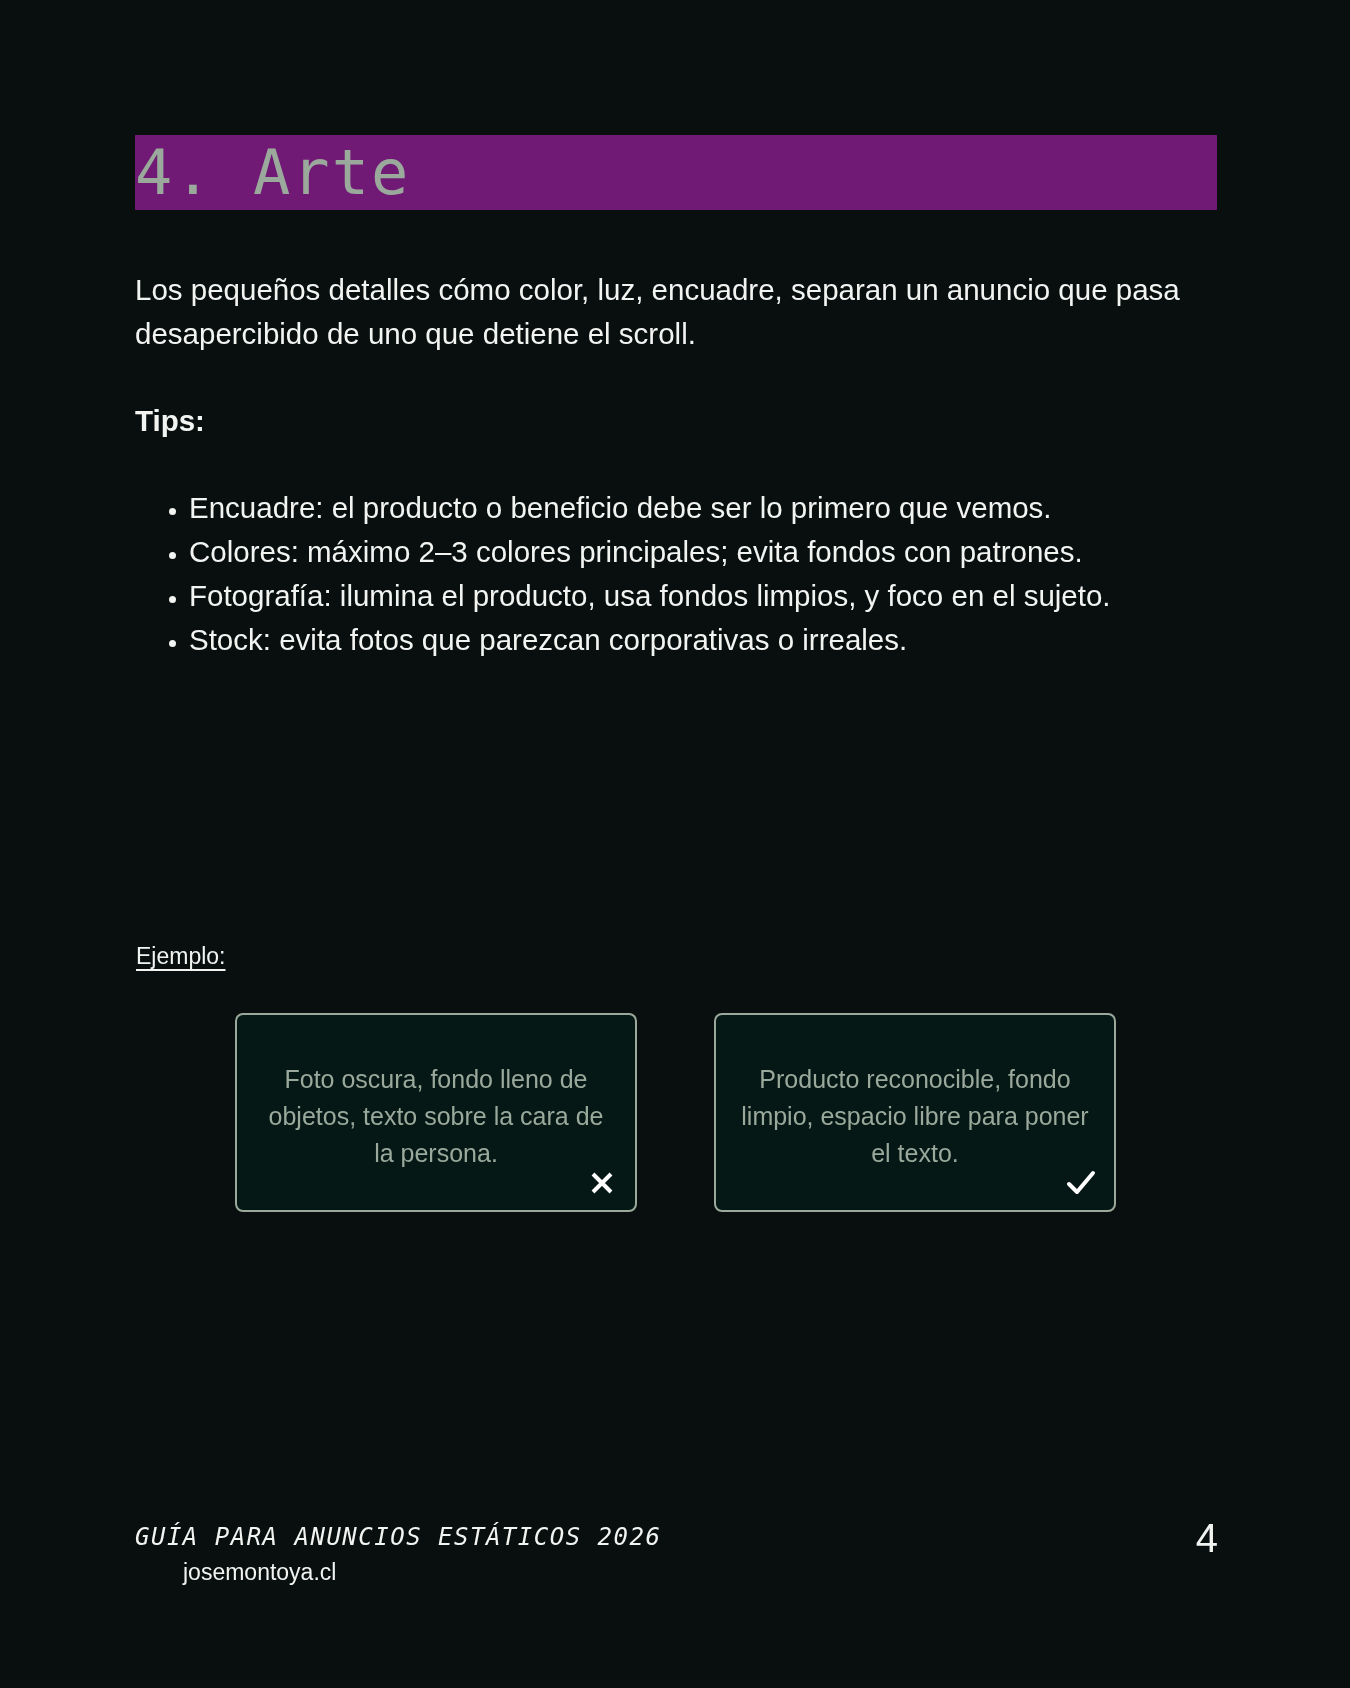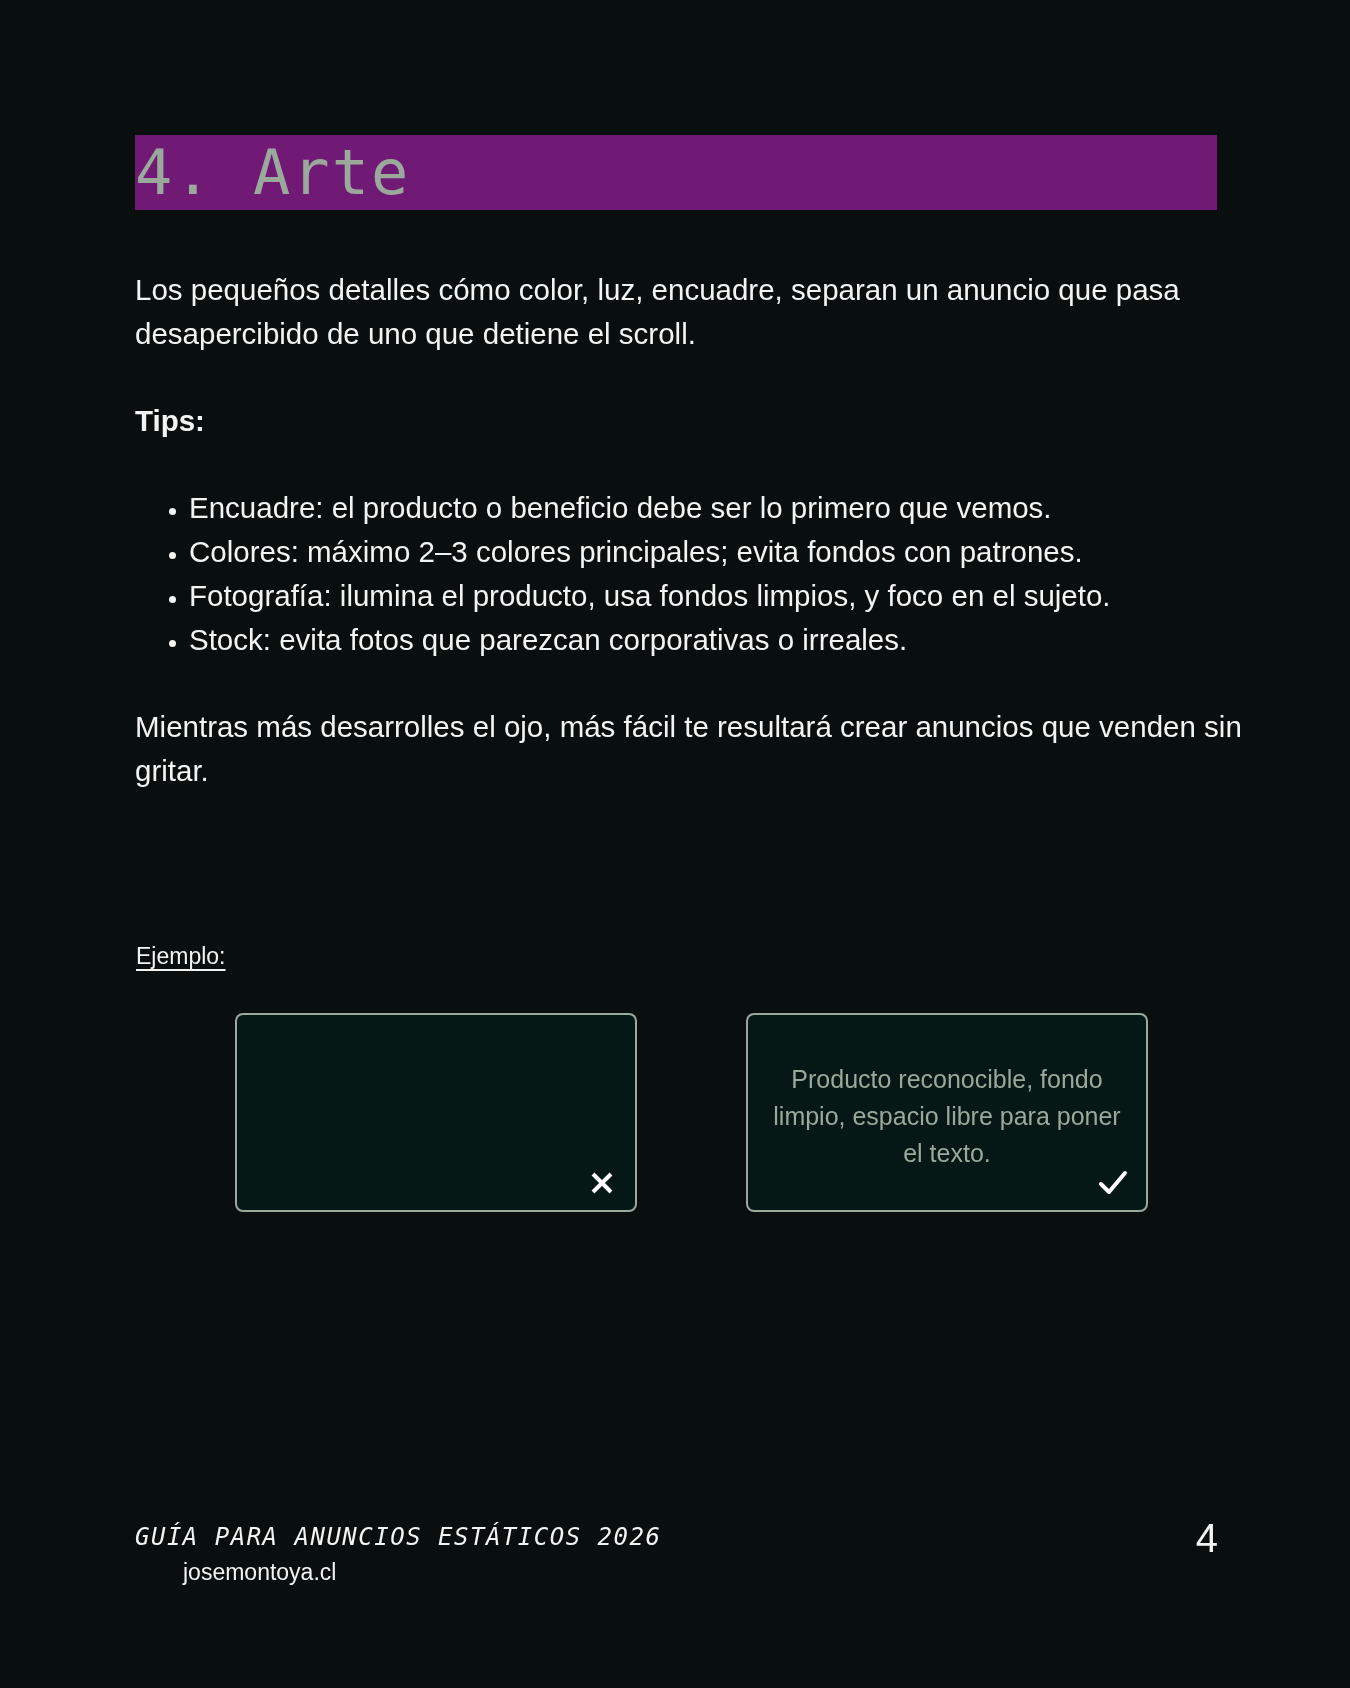--- a/index.html
+++ b/index.html
@@ -36,21 +36,21 @@
     font-size: 23px; line-height: 40px;
     text-decoration: underline; text-underline-offset: 5px;
     text-decoration-thickness: 2px;
   }
   .card {
     position: absolute; top: 1013px; width: 402px; height: 199px;
     border: 2px solid #9aa99c; border-radius: 8px;
     background: #061815; box-sizing: border-box;
   }
   .card.bad { left: 235px; }
-  .card.good { left: 746px; padding-left: 40px; }
+  .card.good { left: 714px; padding-left: 40px; }
   .card-text {
     position: absolute; left: 20px; right: 20px; top: 46px;
     text-align: center; font-size: 25px; line-height: 37px;
     color: #9aa99c;
   }
   .card-mark {
     position: absolute; right: 18px; bottom: 12px;
     width: 30px; height: 30px;
   }
   .footer-title {
@@ -77,26 +77,26 @@
 
 <div class="body-text">
   <p>Los pequeños detalles cómo color, luz, encuadre, separan un anuncio que pasa desapercibido de uno que detiene el scroll.</p>
   <p class="tips-label">Tips:</p>
   <ul class="tips-list">
     <li>Encuadre: el producto o beneficio debe ser lo primero que vemos.</li>
     <li>Colores: máximo 2–3 colores principales; evita fondos con patrones.</li>
     <li>Fotografía: ilumina el producto, usa fondos limpios, y foco en el sujeto.</li>
     <li>Stock: evita fotos que parezcan corporativas o irreales.</li>
   </ul>
-  <p>Mientras más desarrolles el ojo, más fácil te resultará crear anuncios que venden sin gritar.</p>
 </div>
 
 <div class="example-label">Ejemplo:</div>
 
 <div class="card bad">
+  <div class="card-text">Foto oscura, fondo lleno de objetos, texto sobre la cara de la persona.</div>
   <svg class="card-mark" viewBox="0 0 30 30">
     <path d="M6 6 L24 24 M24 6 L6 24" stroke="#ffffff" stroke-width="4" stroke-linecap="butt" fill="none"></path>
   </svg>
 </div>
 
 <div class="card good">
   <div class="card-text">Producto reconocible, fondo limpio, espacio libre para poner el texto.</div>
   <svg class="card-mark" viewBox="0 0 30 30">
     <path d="M3 16 L11 24 L27 5" stroke="#ffffff" stroke-width="4" stroke-linecap="round" stroke-linejoin="round" fill="none"></path>
   </svg>

